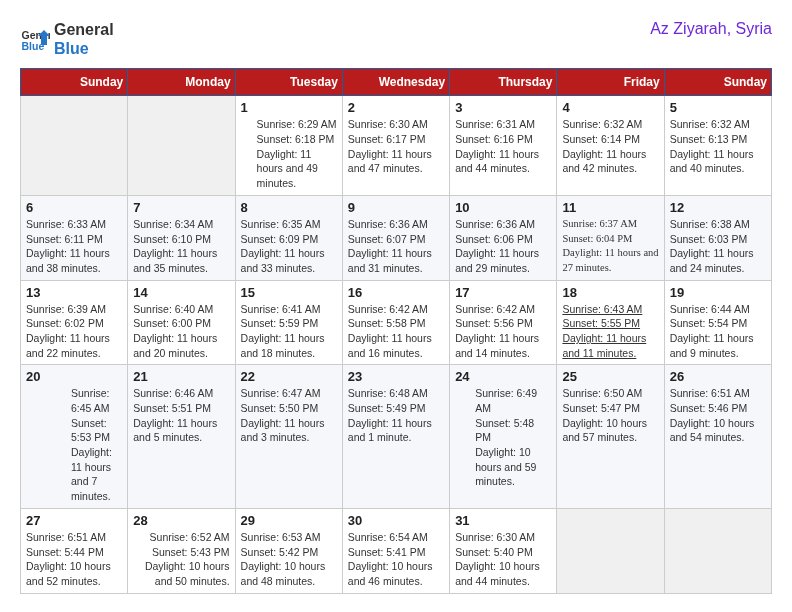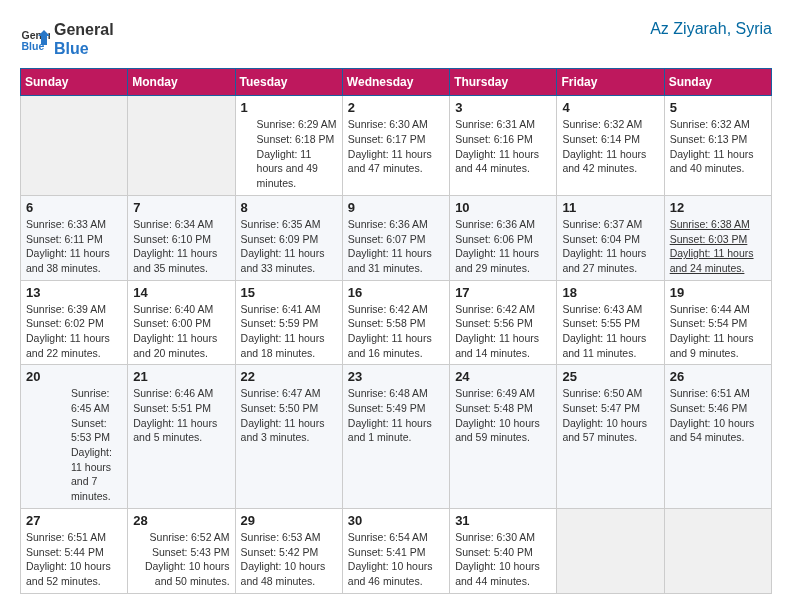--- a/index.html
+++ b/index.html
@@ -28,32 +28,32 @@
     .title-block {
       text-align: right;
     }
     .month-title {
       font-size: 32px;
       font-weight: normal;
       color: #333;
     }
     .location {
       font-size: 16px;
-      color: #0369a1;
+      color: #6d28d9;
     }
     .calendar {
       width: 100%;
       border-collapse: collapse;
       font-size: 11px;
     }
     .calendar th {
-      background: #be185d;
+      background: #b91c1c;
       color: #fff;
       padding: 6px 4px;
-      text-align: left;
+      text-align: right;
       font-size: 12px;
       font-weight: bold;
       border: 1px solid #1a5fa0;
     }
     .calendar td {
       border: 1px solid #ccc;
       vertical-align: top;
       padding: 4px 5px;
       height: 80px;
       width: 107px;
@@ -171,27 +171,27 @@
 Daylight: 11 hours and 31 minutes.</div>
         </td>
         <td>
           <span class="day-num">10</span>
           <div class="cell-info" style="white-space: pre-line;">Sunrise: 6:36 AM
 Sunset: 6:06 PM
 Daylight: 11 hours and 29 minutes.</div>
         </td>
         <td>
           <span class="day-num">11</span>
-          <div class="cell-info" style="white-space: pre-line;">Sunrise: 6:37 AM
+          <div class="cell-info" style="white-space: pre-line; font-family: Liberation Serif, serif;">Sunrise: 6:37 AM
 Sunset: 6:04 PM
 Daylight: 11 hours and 27 minutes.</div>
         </td>
         <td>
           <span class="day-num">12</span>
-          <div class="cell-info" style="white-space: pre-line; text-decoration: underline;">Sunrise: 6:38 AM
+          <div class="cell-info" style="white-space: pre-line;">Sunrise: 6:38 AM
 Sunset: 6:03 PM
 Daylight: 11 hours and 24 minutes.</div>
         </td>
       </tr>
       <tr>
         <td>
           <span class="day-num">13</span>
           <div class="cell-info" style="white-space: pre-line;">Sunrise: 6:39 AM
 Sunset: 6:02 PM
 Daylight: 11 hours and 22 minutes.</div>
@@ -215,21 +215,21 @@
 Daylight: 11 hours and 16 minutes.</div>
         </td>
         <td>
           <span class="day-num">17</span>
           <div class="cell-info" style="white-space: pre-line;">Sunrise: 6:42 AM
 Sunset: 5:56 PM
 Daylight: 11 hours and 14 minutes.</div>
         </td>
         <td>
           <span class="day-num">18</span>
-          <div class="cell-info" style="white-space: pre-line;">Sunrise: 6:43 AM
+          <div class="cell-info" style="white-space: pre-line; text-decoration: underline;">Sunrise: 6:43 AM
 Sunset: 5:55 PM
 Daylight: 11 hours and 11 minutes.</div>
         </td>
         <td>
           <span class="day-num">19</span>
           <div class="cell-info" style="white-space: pre-line;">Sunrise: 6:44 AM
 Sunset: 5:54 PM
 Daylight: 11 hours and 9 minutes.</div>
         </td>
       </tr>
@@ -253,21 +253,21 @@
 Daylight: 11 hours and 3 minutes.</div>
         </td>
         <td>
           <span class="day-num">23</span>
           <div class="cell-info" style="white-space: pre-line;">Sunrise: 6:48 AM
 Sunset: 5:49 PM
 Daylight: 11 hours and 1 minute.</div>
         </td>
         <td>
           <span class="day-num">24</span>
-          <div class="cell-info" style="white-space: pre-line;">Sunrise: 6:49 AM
+          <div class="cell-info" style="white-space: pre-line; margin-left: 20px;">Sunrise: 6:49 AM
 Sunset: 5:48 PM
 Daylight: 10 hours and 59 minutes.</div>
         </td>
         <td>
           <span class="day-num">25</span>
           <div class="cell-info" style="white-space: pre-line;">Sunrise: 6:50 AM
 Sunset: 5:47 PM
 Daylight: 10 hours and 57 minutes.</div>
         </td>
         <td>

